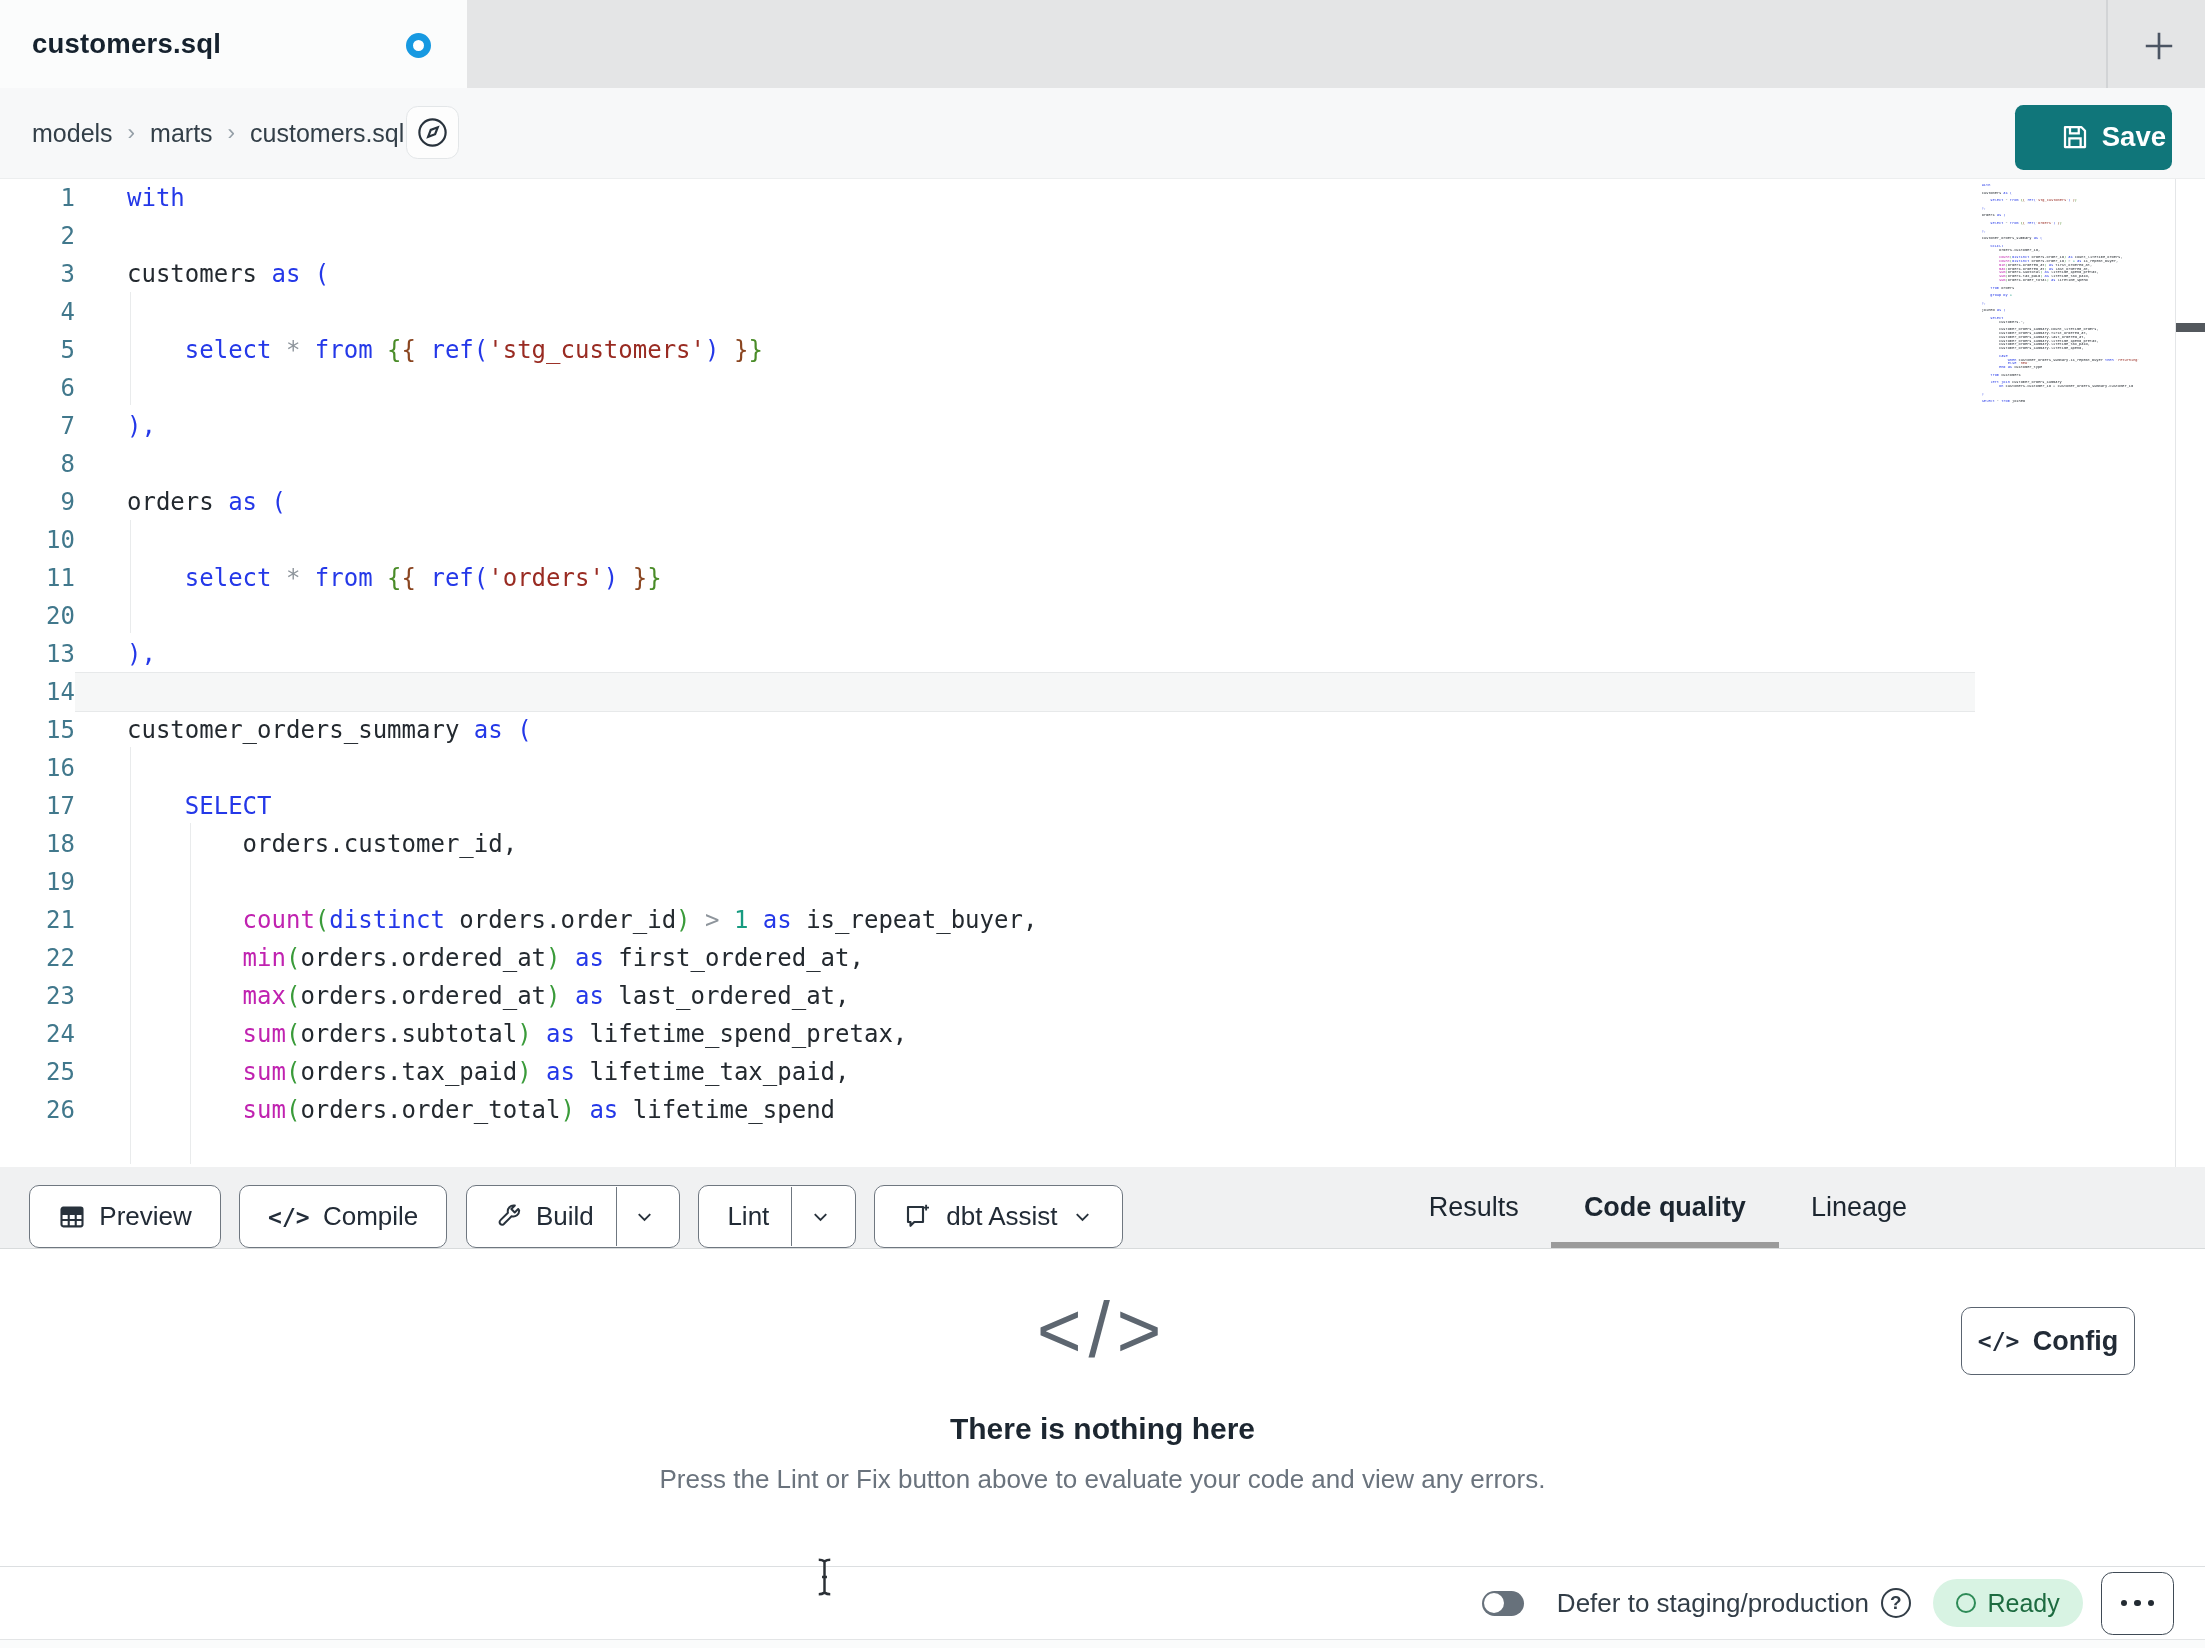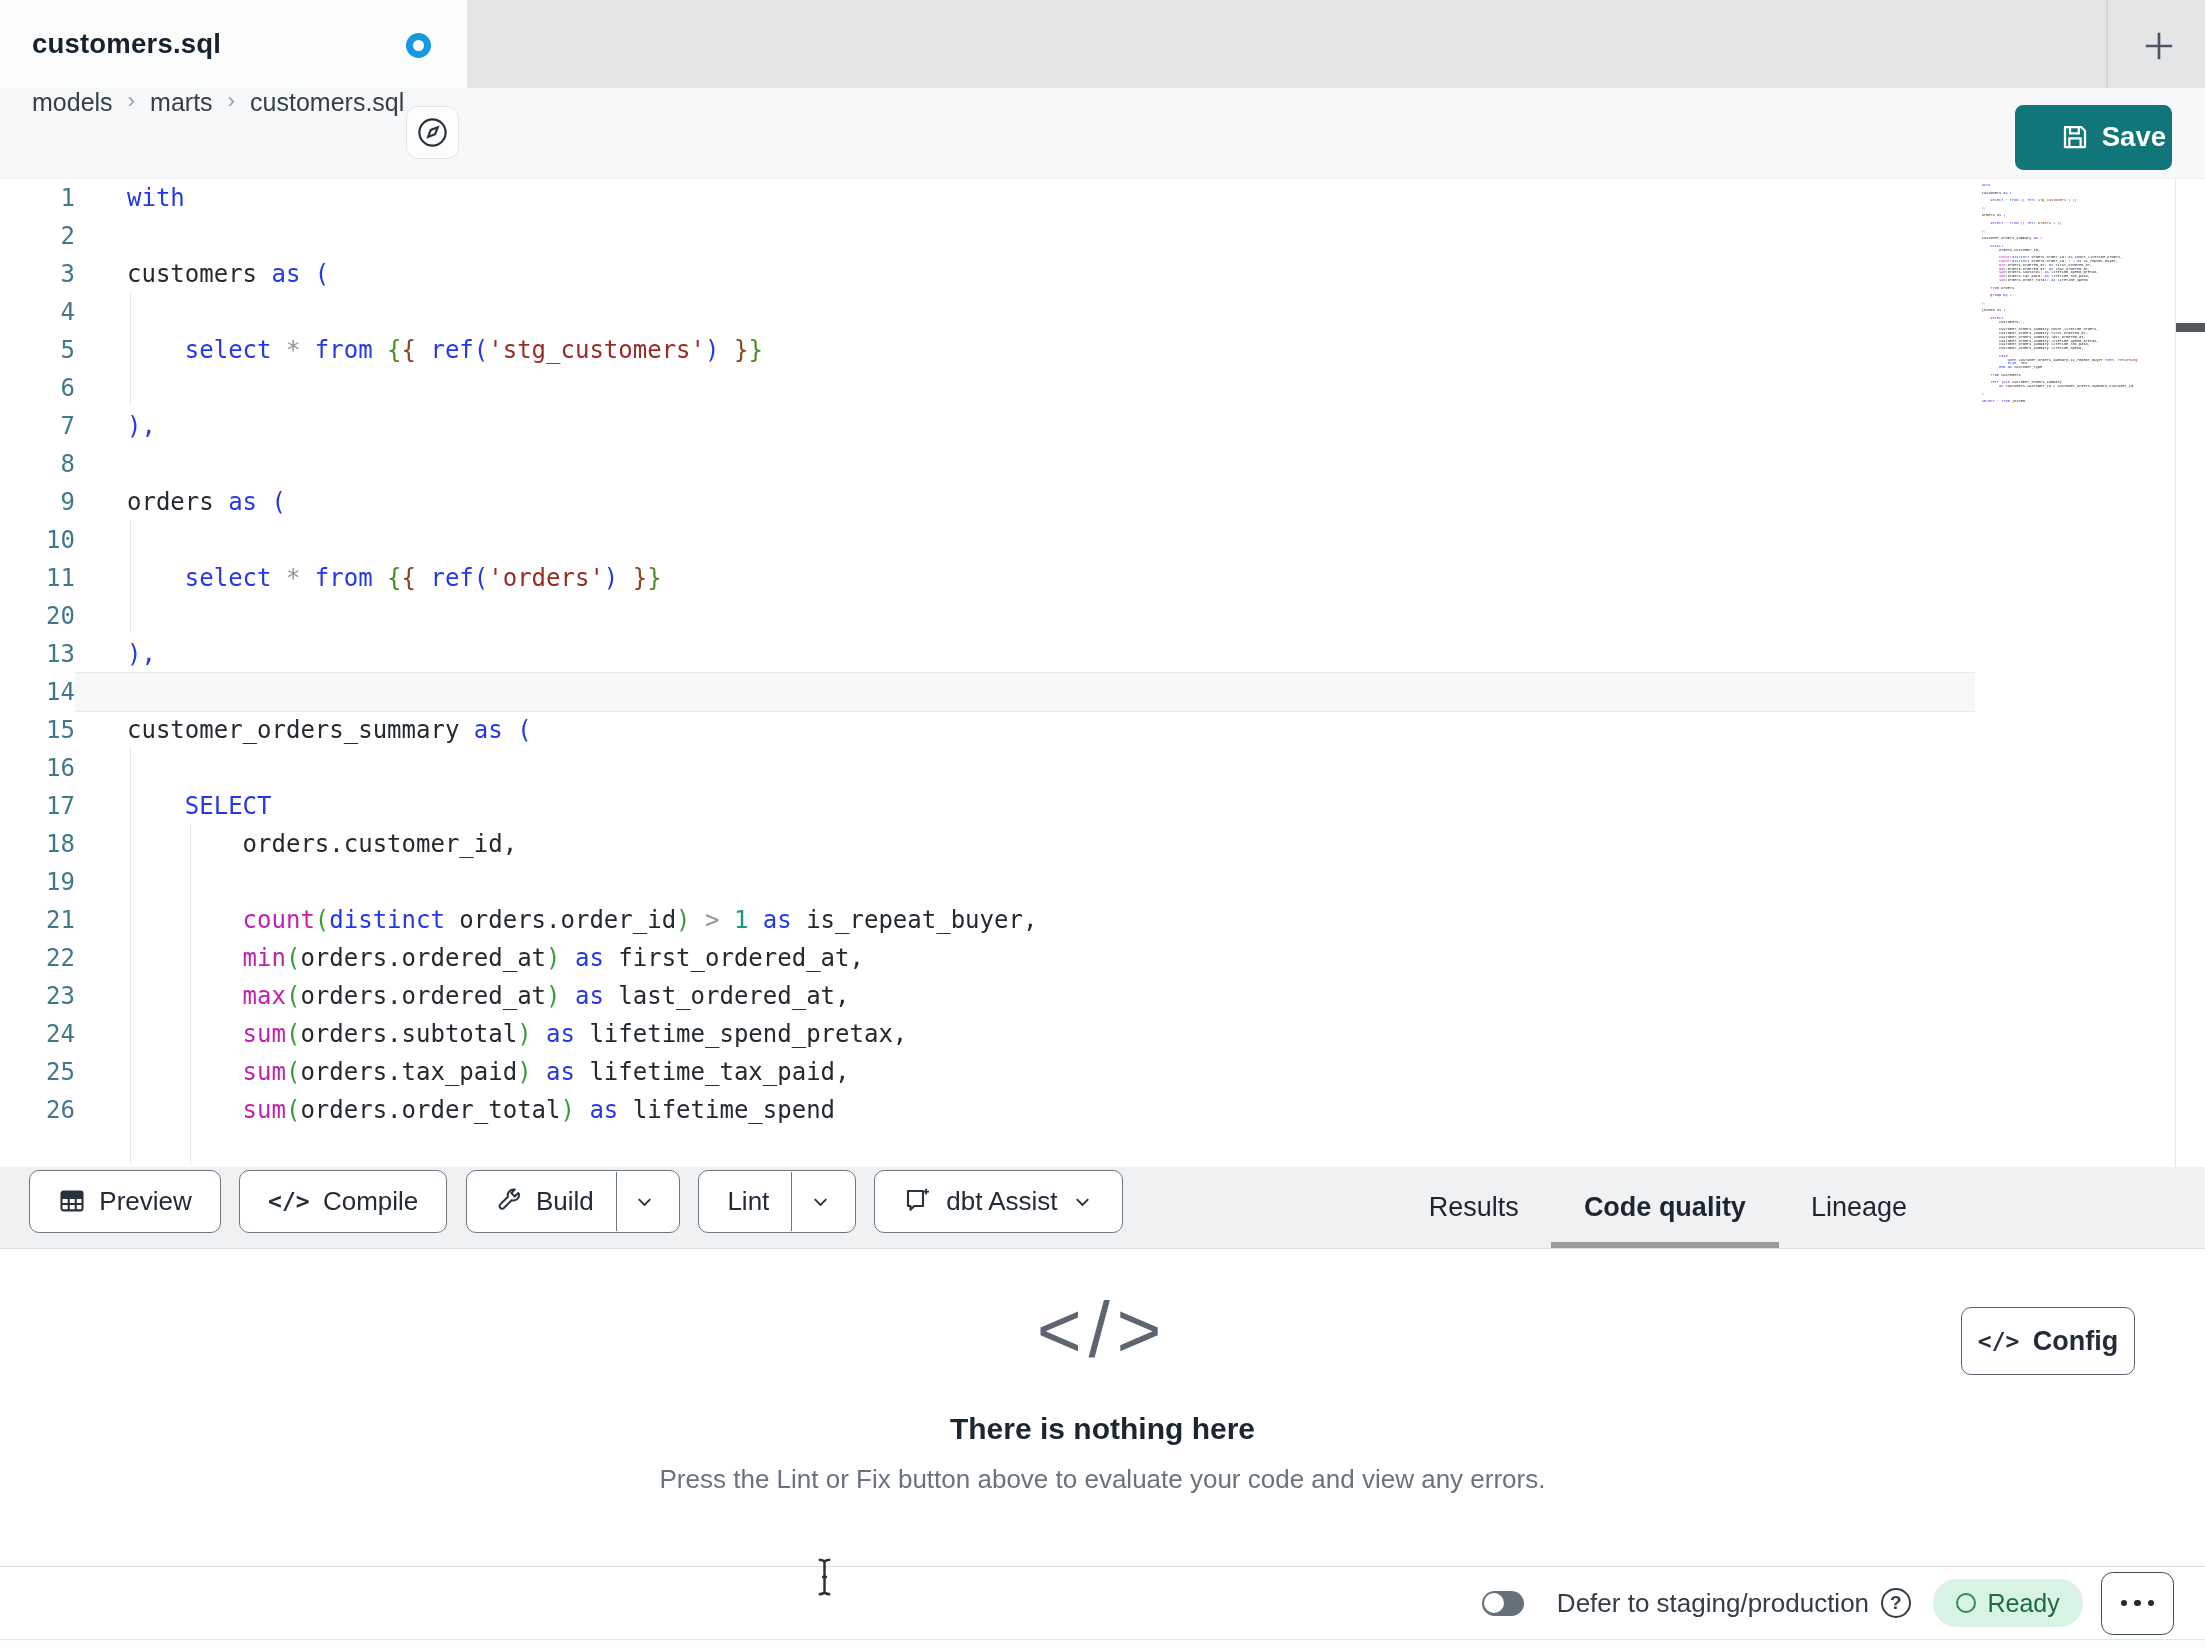--- a/index.html
+++ b/index.html
@@ -12,21 +12,21 @@
            display:flex;align-items:center;}
   #filetab .title{margin-left:32px;font-size:27.5px;font-weight:700;color:#16222e;letter-spacing:0.2px;}
   #filetab .dot{position:absolute;left:406px;top:33px;width:25px;height:25px;border-radius:50%;
                 border:7.5px solid #1799e1;background:#fff;box-sizing:border-box;}
   #tabbar .divider{position:absolute;left:2106px;top:0;width:1.7px;height:88px;background:#d2d4d6;}
   #newtab{position:absolute;right:23px;top:22px;width:47px;height:47px;border:none;background:transparent;
           display:flex;align-items:center;justify-content:center;cursor:pointer;}
 
   
   #crumbrow{position:absolute;left:0;top:88px;width:2205px;height:90px;background:#f7f8f9;}
-  #crumbs{position:absolute;left:32px;top:0;height:90px;display:flex;gap:15px;
+  #crumbs{position:absolute;left:32px;top:0;height:90px;display:flex;align-items:center;gap:15px;
           font-size:25px;color:#333f48;}
   #crumbs .sep{color:#96a0a8;font-size:22.5px;}
   #docsbtn{position:absolute;left:406px;top:18.3px;width:53px;height:53px;border:1.7px solid #e3e6e8;
            border-radius:11.7px;background:#fdfdfd;display:flex;align-items:center;justify-content:center;}
   #savebtn{position:absolute;left:2015px;top:16.7px;width:157px;height:65px;border:none;border-radius:8.3px;
            background:#10767a;color:#fff;font-size:27.5px;font-weight:600;display:flex;align-items:center;
            justify-content:flex-end;gap:11.7px;cursor:pointer;font-family:"Liberation Sans",sans-serif;}
 
   
   #editor{position:absolute;left:0;top:178px;width:2205px;height:990px;background:#fff;
@@ -47,21 +47,21 @@
   #minimap{position:absolute;left:6.7px;top:5px;right:3.3px;
            font-family:"DejaVu Sans Mono","Liberation Mono",monospace;}
   .mml{white-space:pre;font-size:3.6px;line-height:3.8px;height:3.8px;overflow:hidden;}
   
   #scrolltrack{flex:0 0 29px;position:relative;border-left:0.8px solid #e4e6e8;background:#fff;}
   #scrollthumb{position:absolute;left:0;top:144px;width:29px;height:9.2px;background:#53585d;}
 
   
   #toolbar{position:absolute;left:0;top:1167px;width:2205px;height:82px;background:#f0f1f2;
            border-bottom:0.8px solid #d8dbdc;box-sizing:border-box;display:flex;align-items:stretch;}
-  .tbgroup{display:flex;align-items:flex-start;padding-top:2.5px;gap:18.3px;margin-left:29px;}
+  .tbgroup{display:flex;align-items:flex-end;padding-top:2.5px;gap:18.3px;margin-left:29px;}
   .tbtn{height:63px;background:#fff;border:1.7px solid #6f7780;border-radius:10px;display:flex;
         align-items:center;font-size:26px;color:#222b36;box-sizing:border-box;cursor:pointer;}
   .tbtn .seg{display:flex;align-items:center;height:100%;padding:0 22px;gap:13.3px;}
   .tbtn .seg.chev{padding:0 16.7px;border-left:1.7px solid #6f7780;}
   .codeglyph{font-family:"DejaVu Sans Mono",monospace;font-weight:600;font-size:23px;color:#232d3a;}
   #tabs{display:flex;align-items:center;gap:65px;margin-left:auto;margin-right:298px;height:100%;}
   .rtab{position:relative;height:100%;display:flex;align-items:center;font-size:27px;color:#1c2630;cursor:pointer;}
   .rtab.active{font-weight:700;}
   .rtab.active::after{content:"";position:absolute;left:-33px;right:-33px;bottom:0;height:5.8px;background:#9b9b9b;}
 

